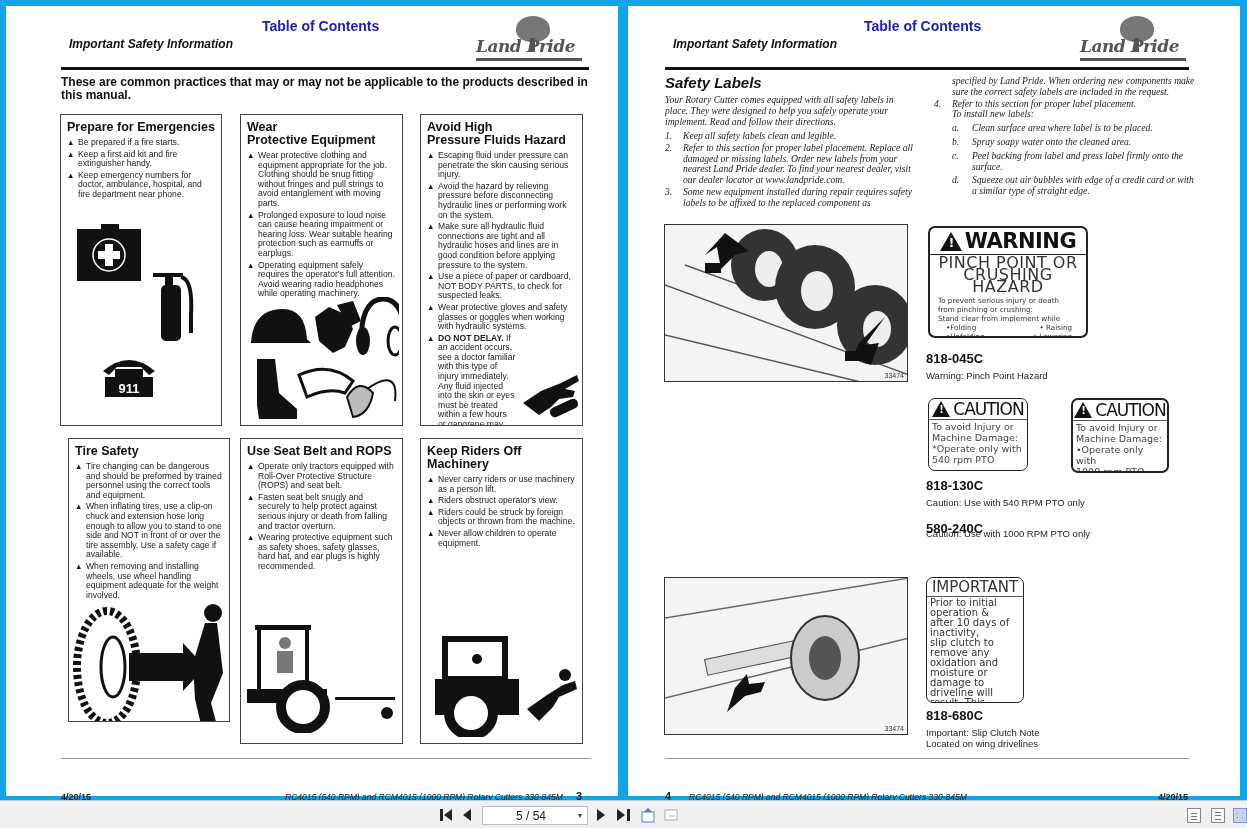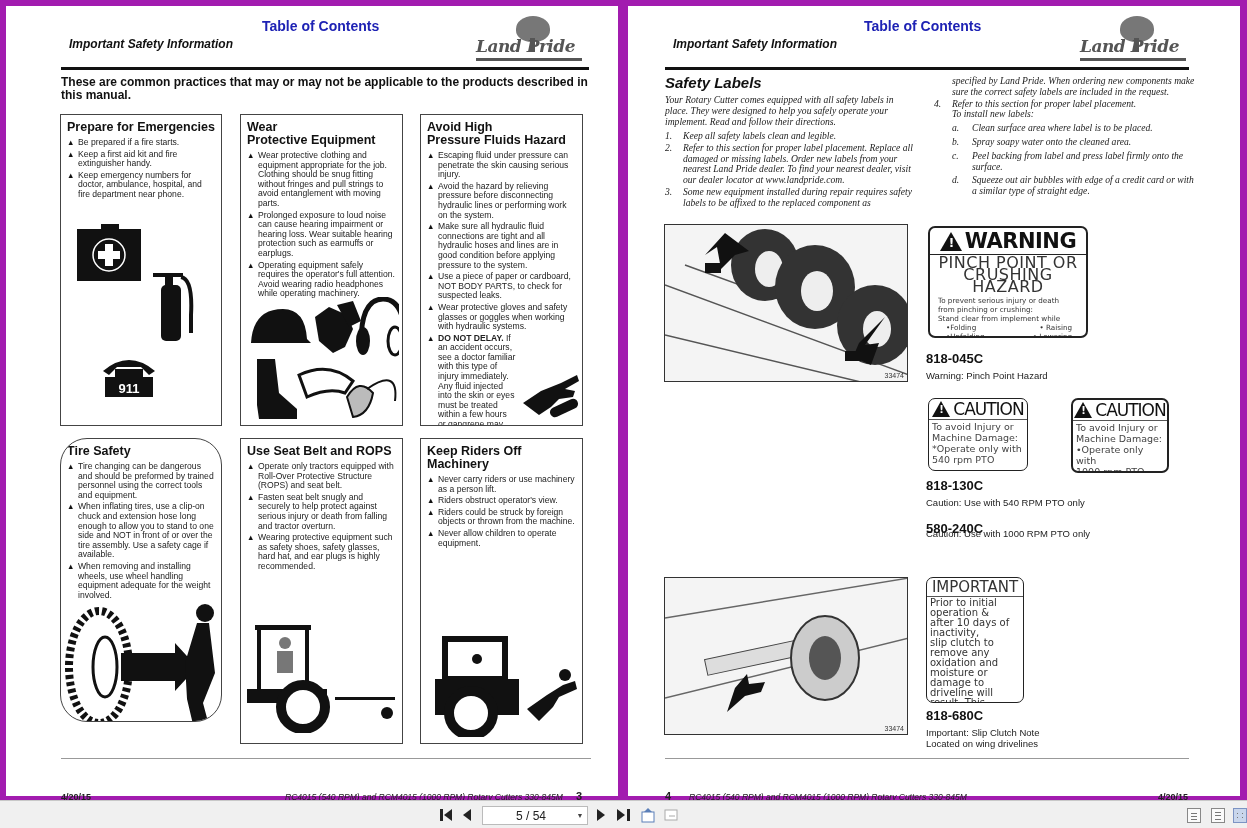--- a/index.html
+++ b/index.html
@@ -1,17 +1,17 @@
 <!DOCTYPE html>
 <html><head>
 <meta charset="utf-8">
 <style>
   * { box-sizing: border-box; margin: 0; padding: 0; }
   html, body { width: 1247px; height: 828px; overflow: hidden; background: #a0a0a0; font-family: "Liberation Sans", sans-serif; }
-  .viewer { position: absolute; left: 0; top: 0; width: 1247px; height: 800px; background: #a21caf; }
+  .viewer { position: absolute; left: 0; top: 0; width: 1247px; height: 800px; background: #0ea5e9; }
   .page { position: absolute; top: 6px; background: #fff; width: 612px; height: 790px; }
   .page.left { left: 6px; }
   .page.right { left: 628px; }
   .toc-link { position: absolute; top: 12px; font-size: 14px; font-weight: bold; color: #1e22b4; cursor: pointer; }
   .section-hdr { position: absolute; top: 31px; font-size: 12px; font-style: italic; font-weight: bold; color: #111; }
   .logo { position: absolute; top: 10px; width: 108px; height: 46px; }
   .logo .tree-top { position: absolute; left: 40px; top: 0; width: 34px; height: 26px; background: #777; border-radius: 50% 50% 45% 45%; }
   .logo .tree-trunk { position: absolute; left: 54px; top: 22px; width: 5px; height: 14px; background: #555; }
   .logo .word { position: absolute; left: 0; top: 20px; font-family: "DejaVu Serif", serif; font-weight: bold; font-style: italic; font-size: 17px; color: #555; letter-spacing: -0.5px; }
   .logo .under { position: absolute; left: 0; top: 42px; width: 106px; height: 3px; background: #555; }
@@ -140,21 +140,21 @@
         <li>Use a piece of paper or cardboard, NOT BODY PARTS, to check for suspected leaks.</li>
         <li>Wear protective gloves and safety glasses or goggles when working with hydraulic systems.</li>
         <li style="padding-right:60px;"><b>DO NOT DELAY.</b><span> If an accident occurs, see a doctor familiar with this type of injury immediately. Any fluid injected into the skin or eyes must be treated within a few hours or gangrene may result.</span></li>
       </ul>
       <svg class="pic" style="left:100px; top:258px;" width="60" height="48">
         <path d="M2 30 L20 18 L40 10 L56 2 L58 8 L44 16 L54 18 L52 24 L38 26 L30 34 L18 42 Z" fill="#111"></path>
         <rect x="28" y="30" width="30" height="10" rx="5" fill="#111" transform="rotate(-25 43 35)"></rect>
       </svg>
     </div>
 
-    <div class="box" style="left:54px; top:432px; width:162px; height:284px;border-radius:27px;">
+    <div class="box" style="left:62px; top:432px; width:162px; height:284px;">
       <h3>Tire Safety</h3>
       <ul>
         <li>Tire changing can be dangerous and should be preformed by trained personnel using the correct tools and equipment.</li>
         <li>When inflating tires, use a clip-on chuck and extension hose long enough to allow you to stand to one side and NOT in front of or over the tire assembly. Use a safety cage if available.</li>
         <li>When removing and installing wheels, use wheel handling equipment adequate for the weight involved.</li>
       </ul>
       <svg class="pic" style="left:4px; top:164px;" width="152" height="132">
         <ellipse cx="34" cy="64" rx="30" ry="56" fill="#fff" stroke="#111" stroke-width="8" stroke-dasharray="4 3"></ellipse>
         <ellipse cx="40" cy="64" rx="12" ry="30" fill="#fff" stroke="#111" stroke-width="3"></ellipse>
         <path d="M56 50 L110 50 L110 40 L132 64 L110 88 L110 78 L56 78 Z" fill="#111"></path>

